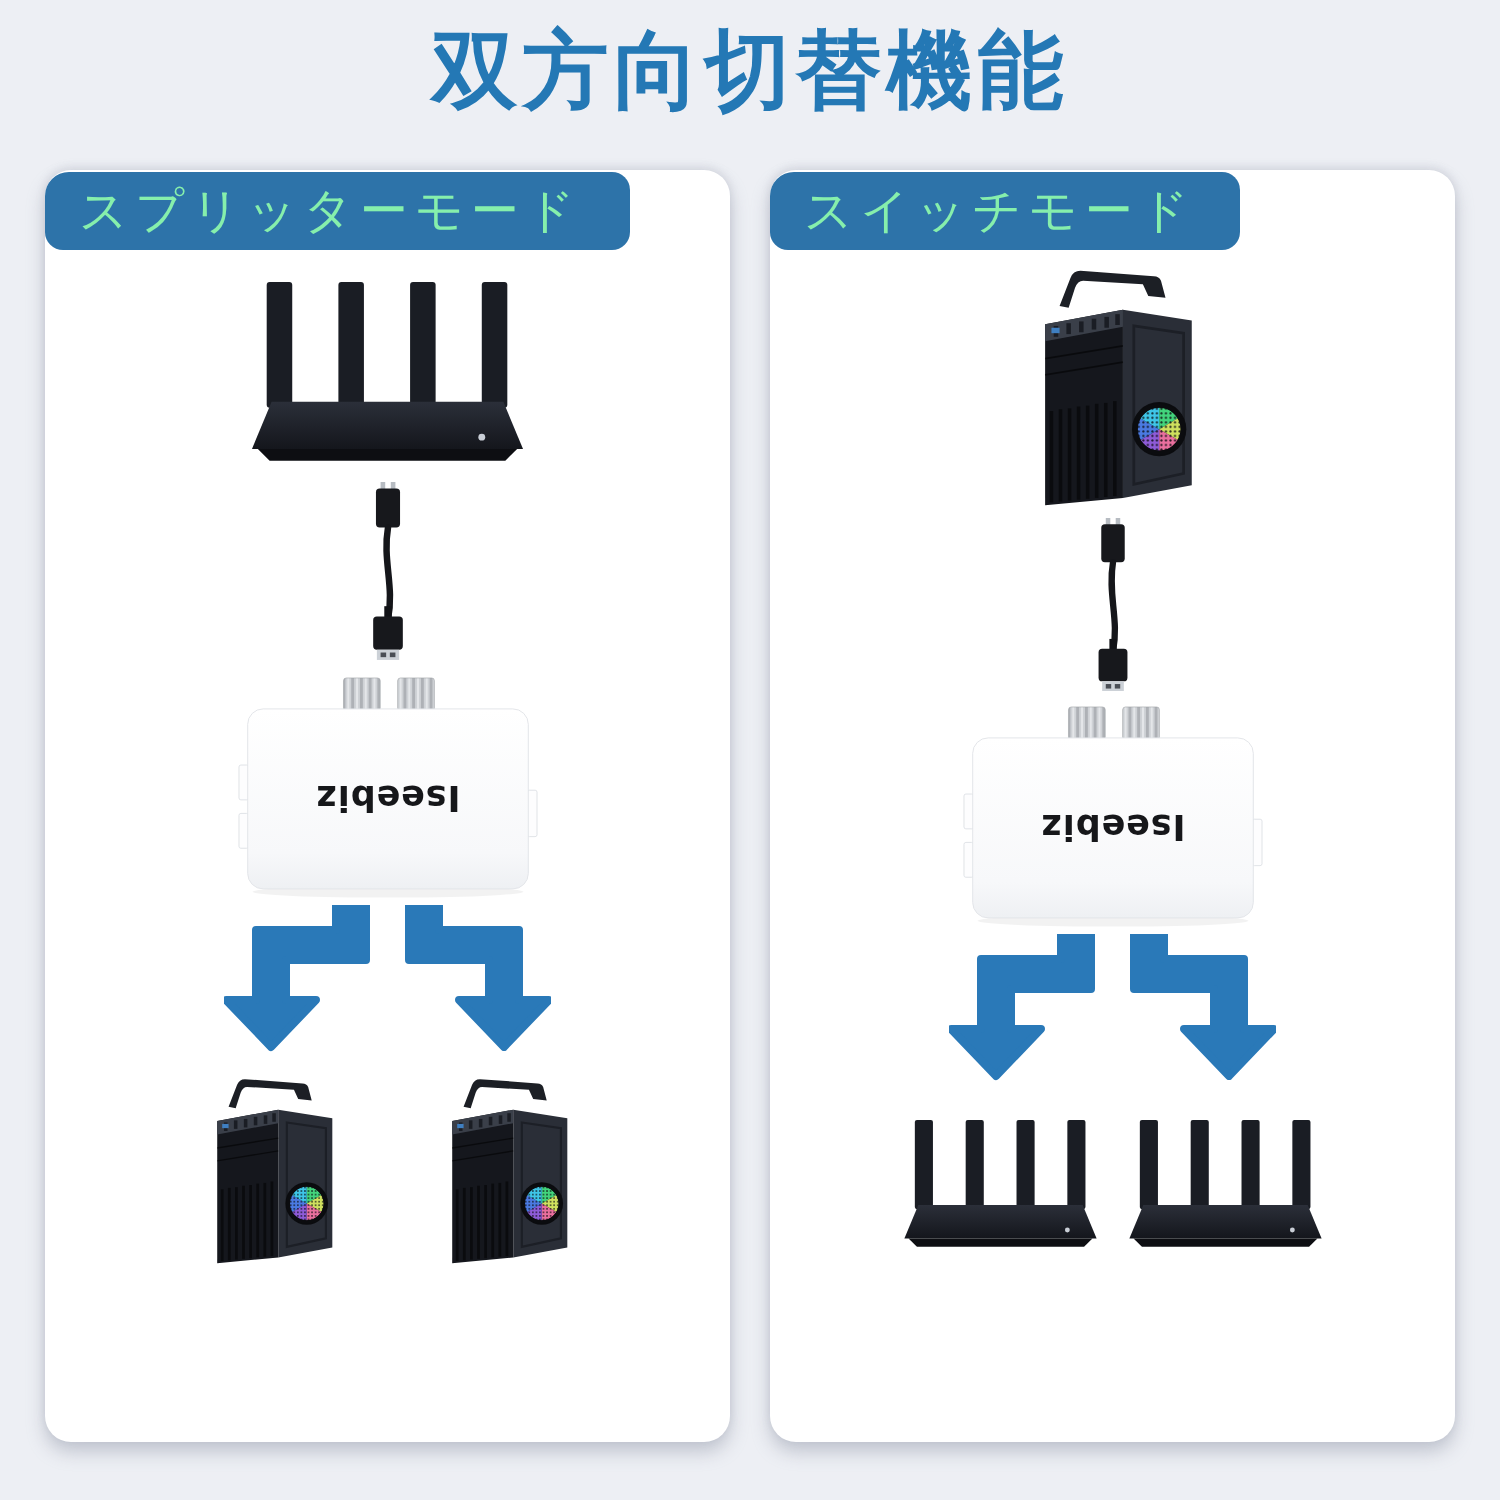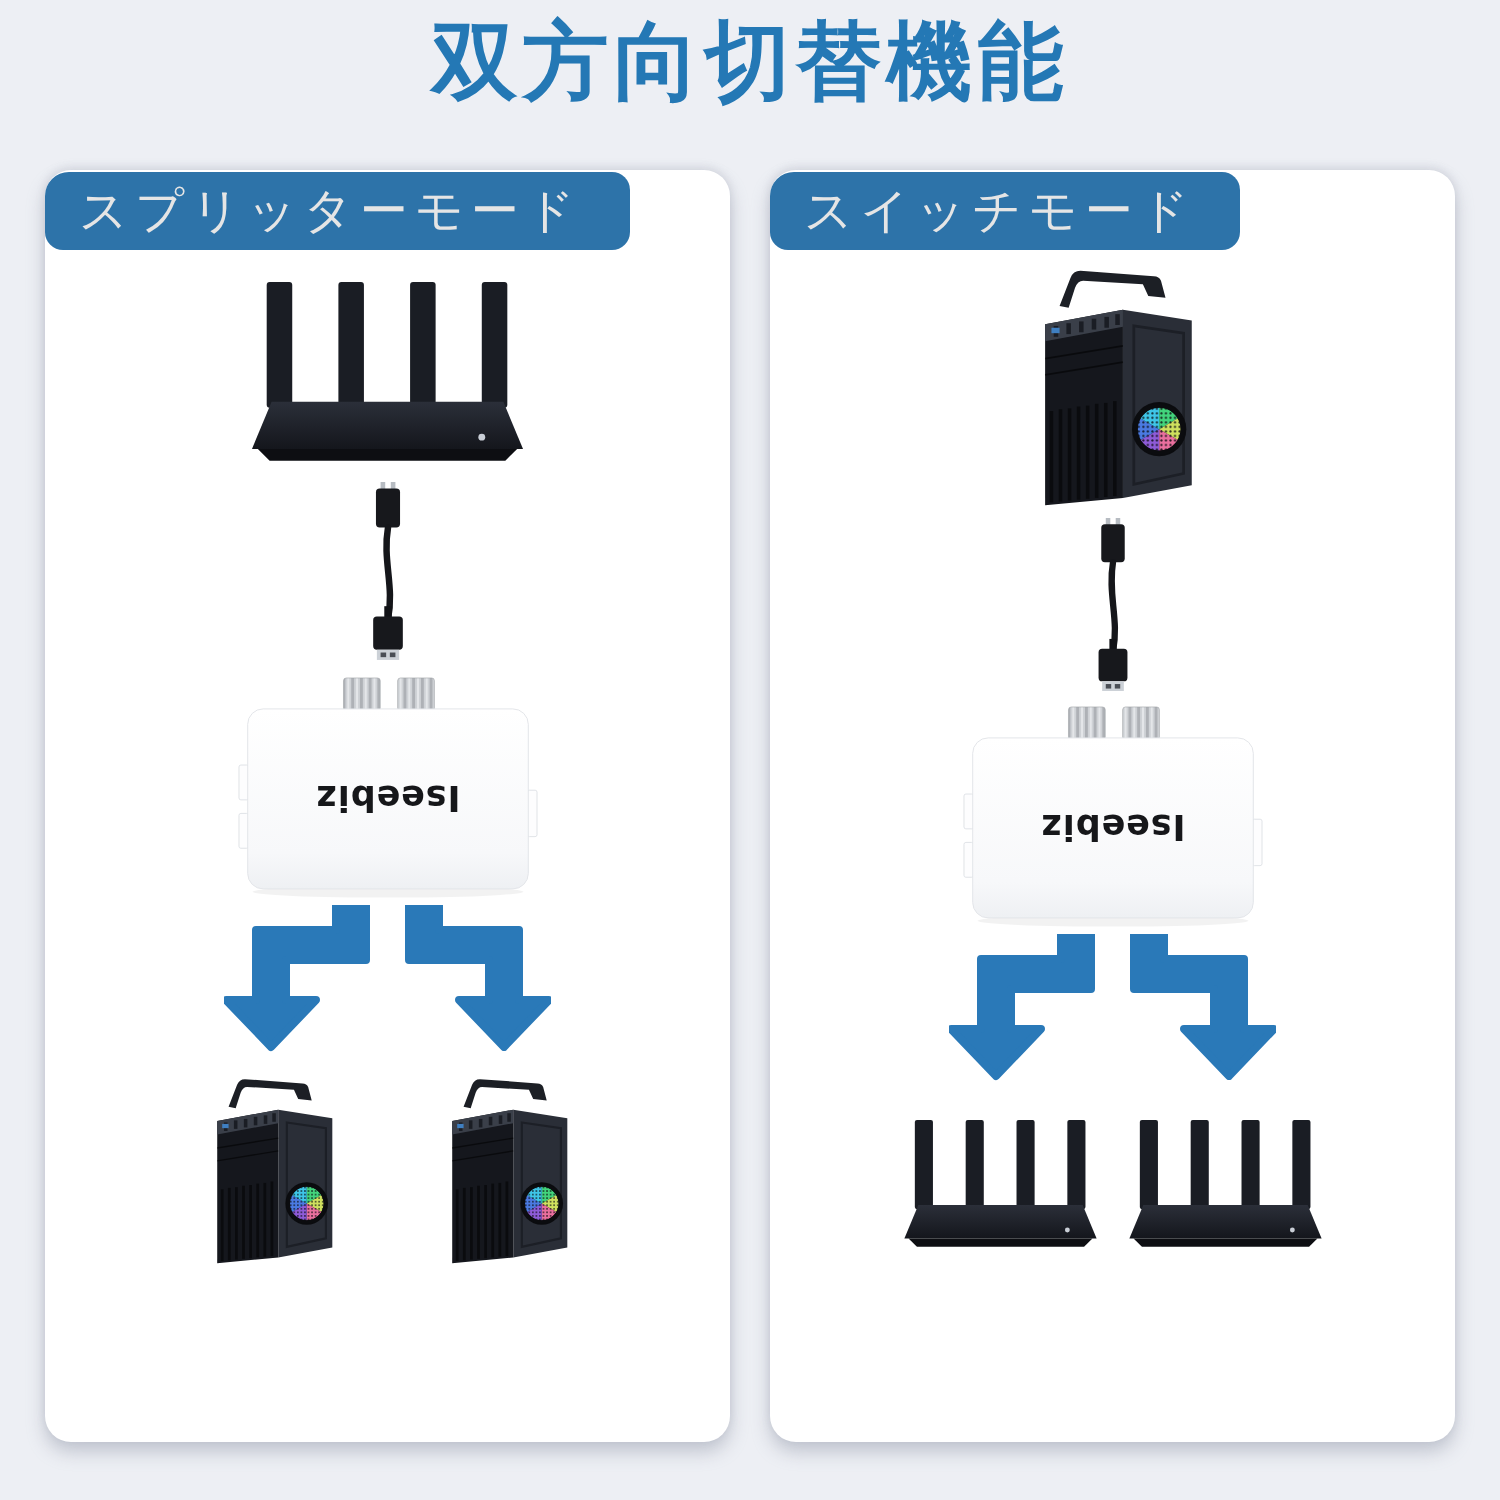--- a/index.html
+++ b/index.html
@@ -11,40 +11,40 @@
   }
   *{margin:0;padding:0;box-sizing:border-box;}
   html,body{width:1500px;height:1500px;}
   body{
     background:var(--background);
     font-family:"DejaVu Sans","Liberation Sans",sans-serif;
     position:relative;
     overflow:hidden;
   }
   .page-title{
-    position:absolute;top:4px;left:0;width:1500px;
+    position:absolute;top:13px;left:0;width:1500px;
     text-align:center;
     font-size:86px;font-weight:700;letter-spacing:5px;
     color:var(--accent-blue);
   }
   .panel{
     position:absolute;top:170px;
     width:685px;height:1272px;
     background:var(--panel-bg);
     border-radius:26px;
     box-shadow:0 10px 18px rgba(140,147,163,.45),0 -3px 8px rgba(140,147,163,.22);
   }
   .panel.left{left:45px;}
   .panel.right{left:770px;text-align:center;}
   .panel-header{
     position:absolute;top:2px;left:0;
     height:78px;
     border-radius:24px 18px 18px 18px;
     background:var(--header-blue);
-    color:#e5e5e5;
+    color:#86efac;
     font-size:48px;font-weight:500;letter-spacing:7px;
     display:flex;align-items:center;
     padding:0 34px;
     white-space:nowrap;overflow:hidden;
   }
   .stack{
     position:absolute;top:80px;left:0;
     width:685px;height:1192px;
     display:flex;flex-direction:column;align-items:center;
   }

